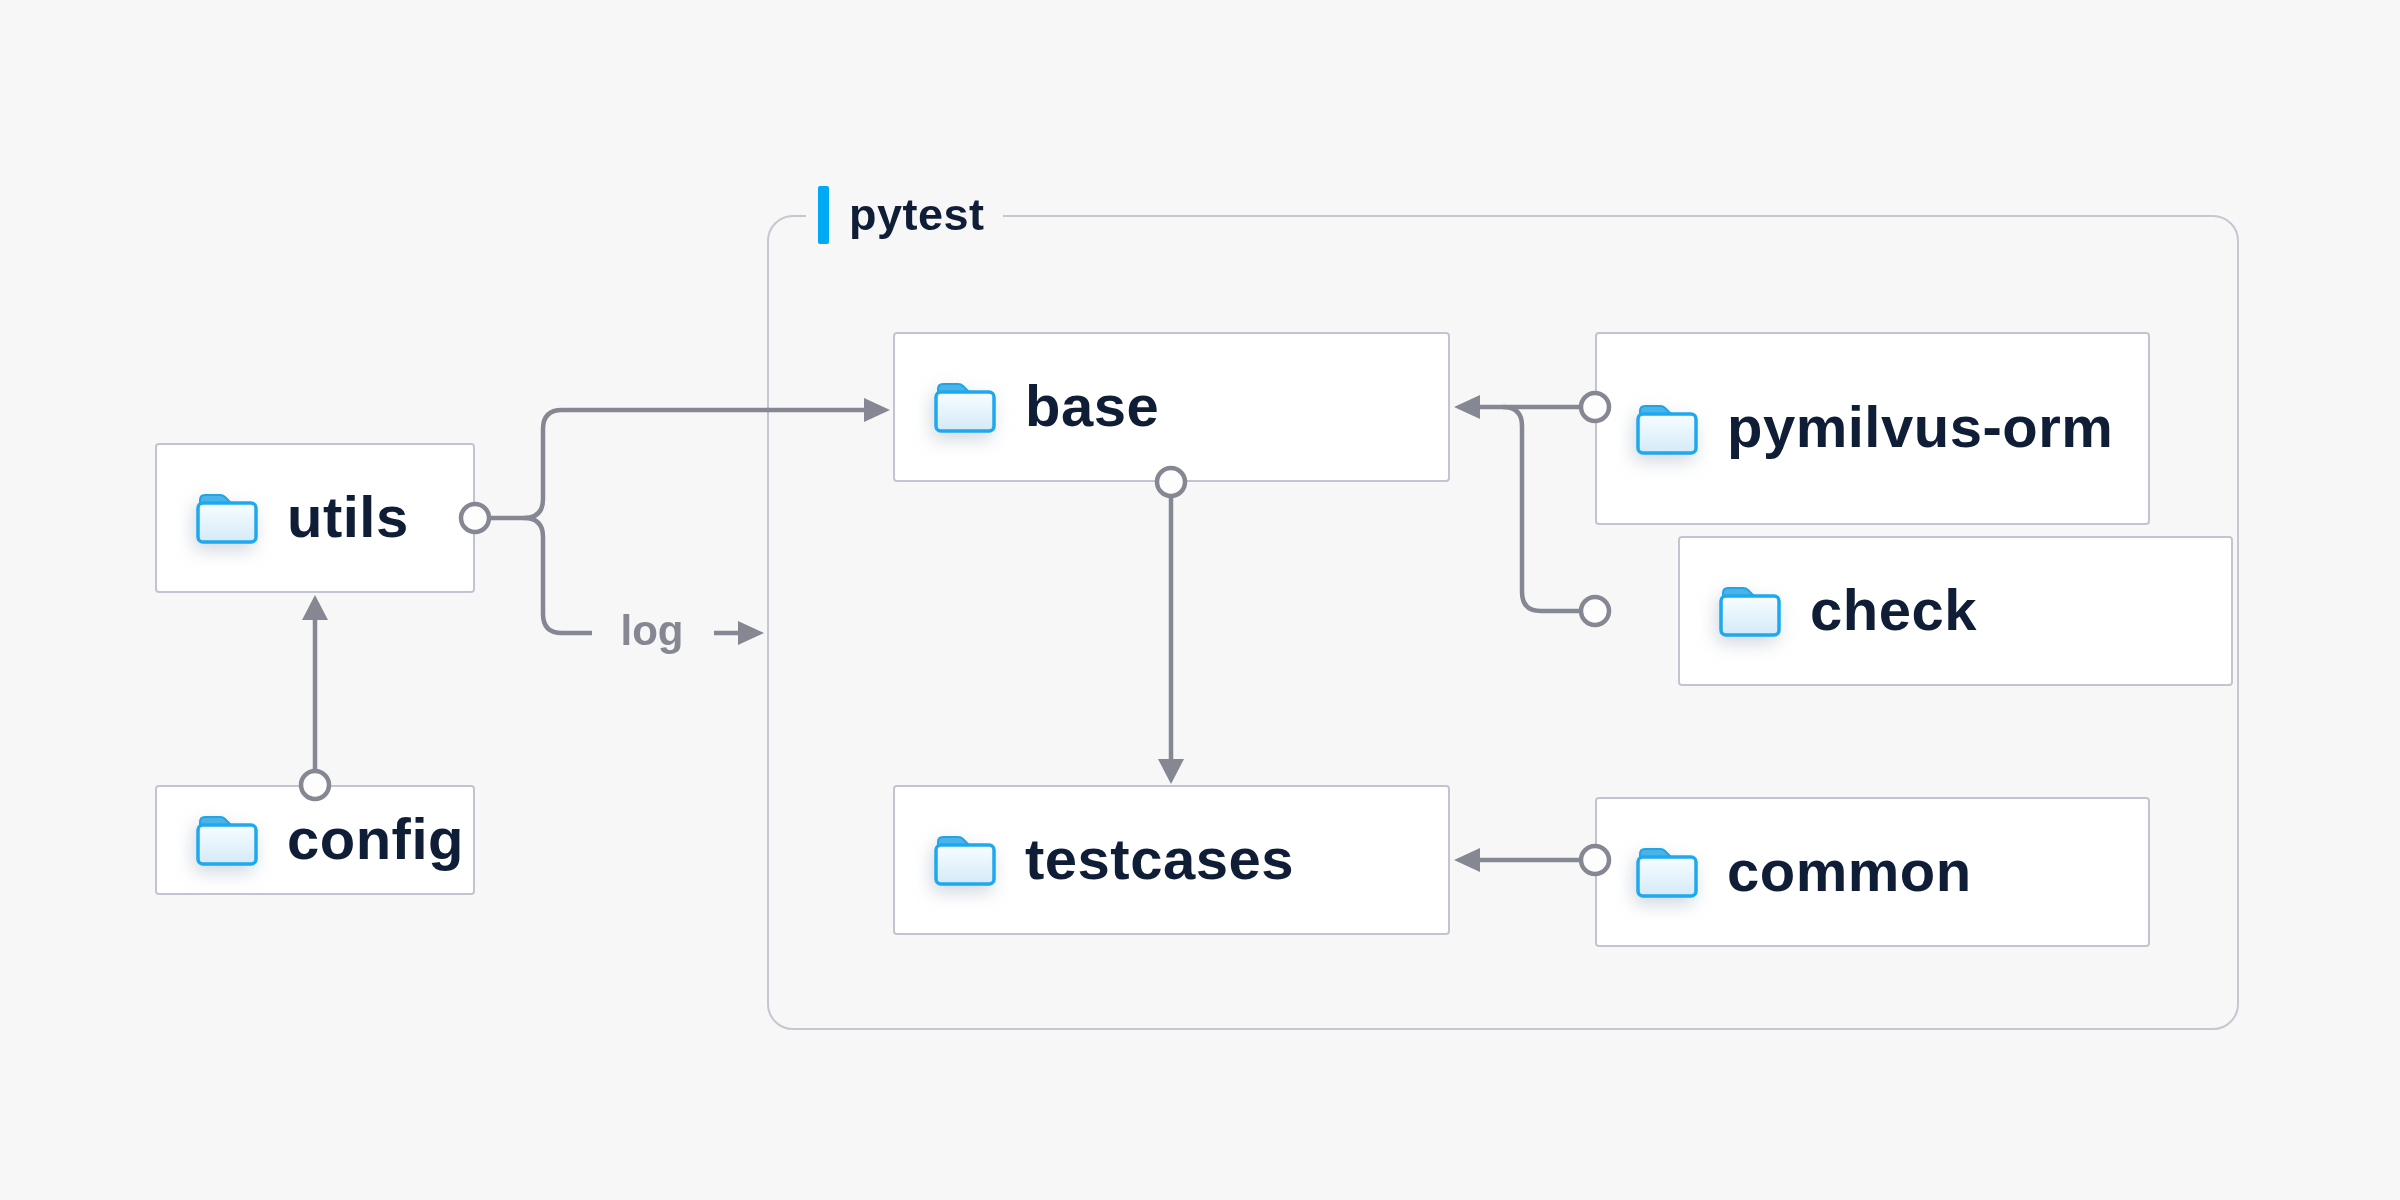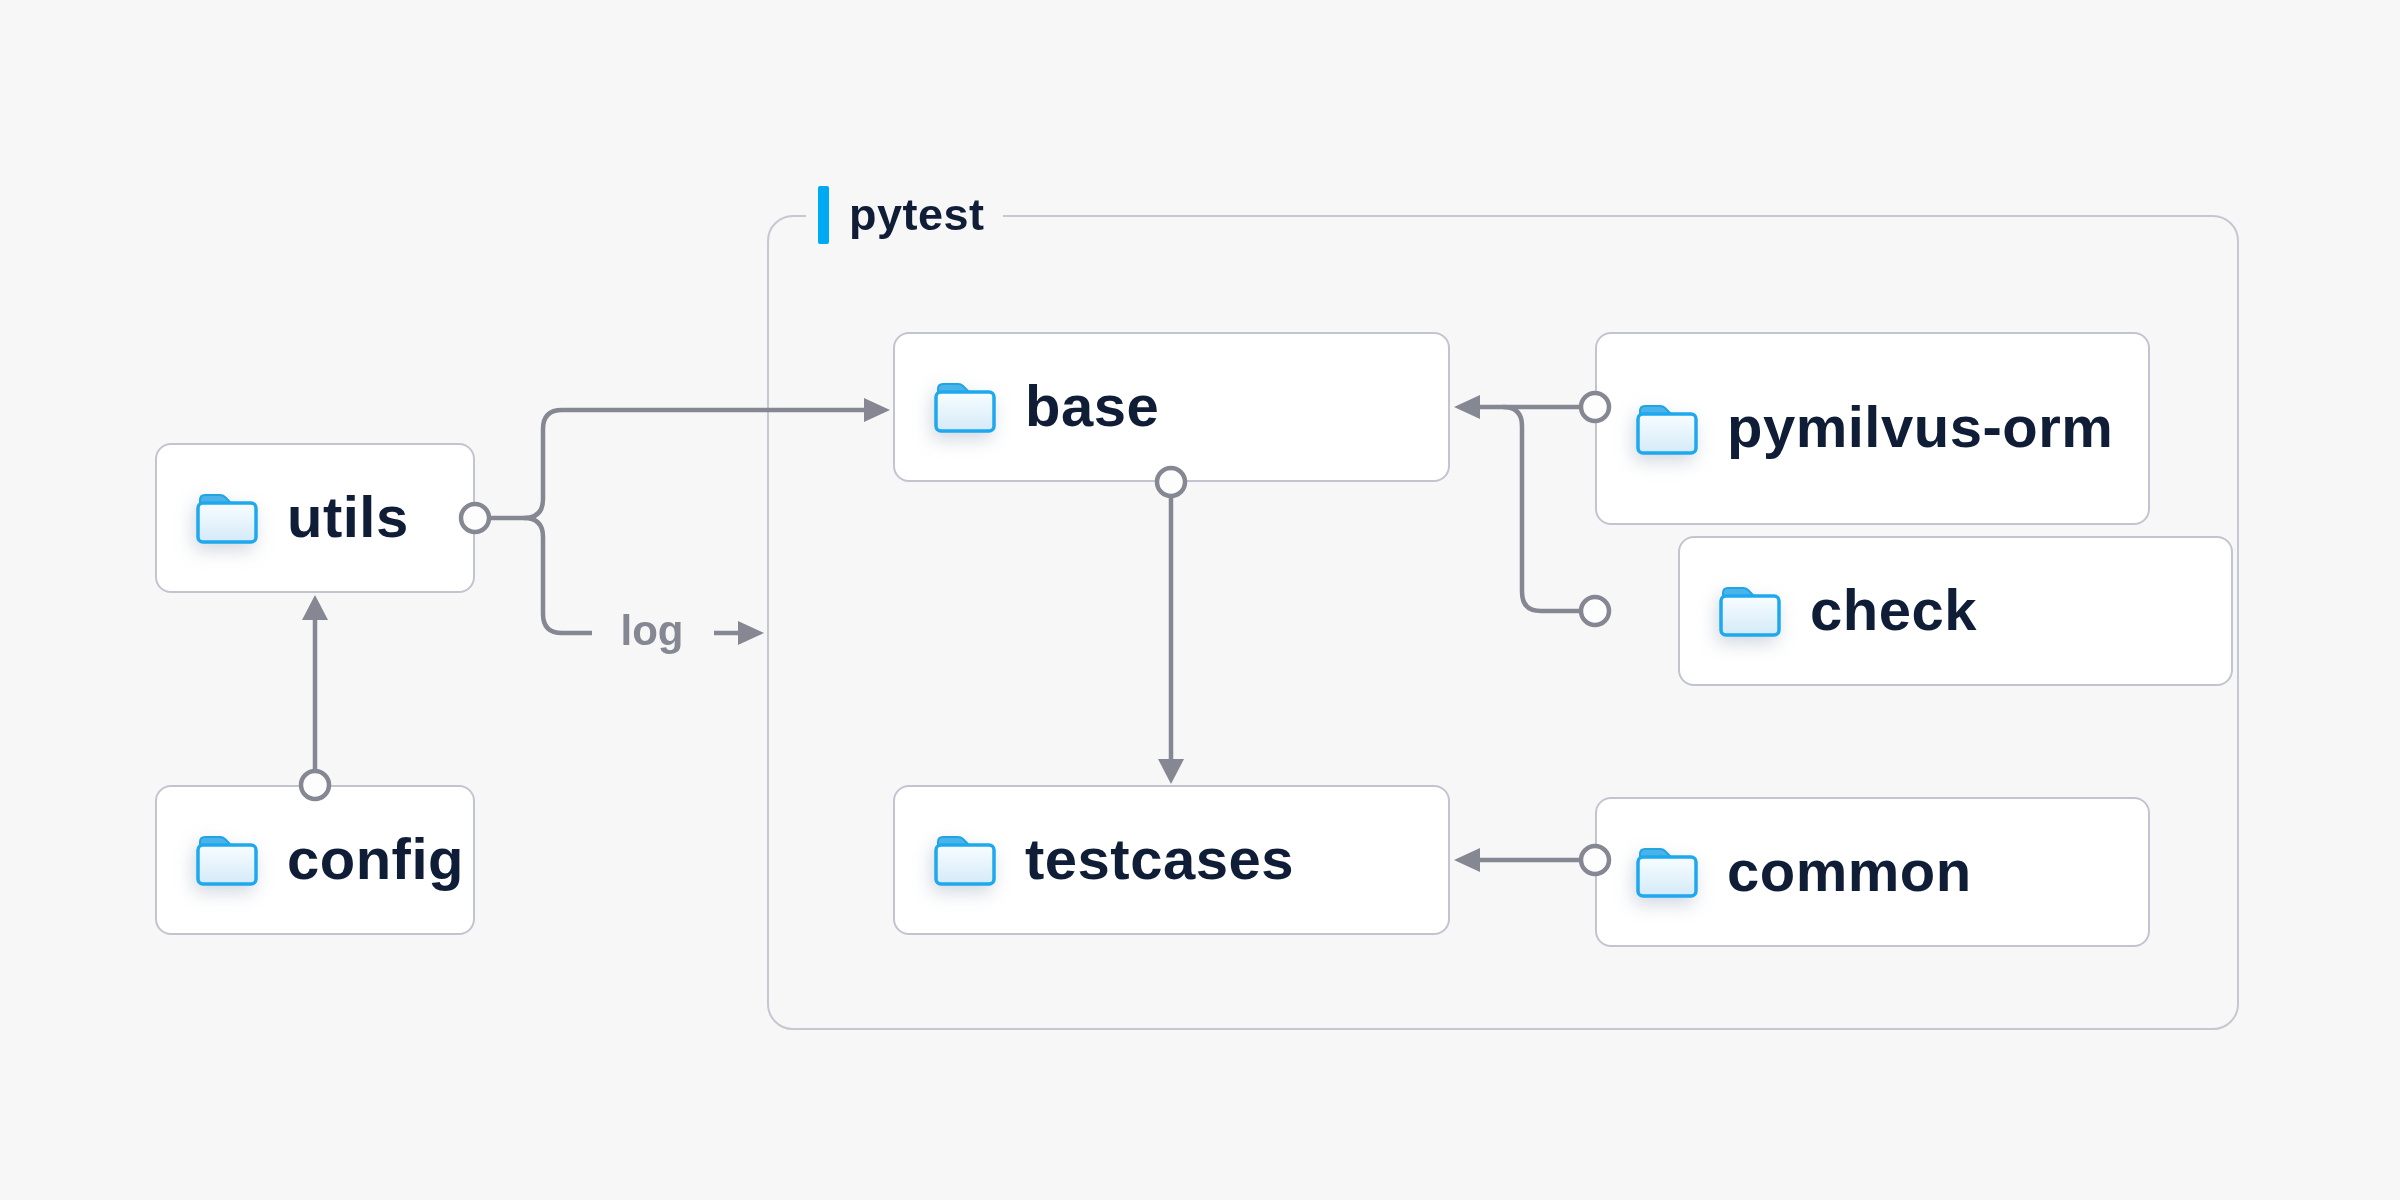--- a/index.html
+++ b/index.html
@@ -33,21 +33,21 @@
   }
   .group-label .group-title{
     font-size:45px;font-weight:700;color:#101d36;
     letter-spacing:0.5px;
   }
   
   .node{
     position:absolute;
     background:#ffffff;
     border:2.5px solid #c2c5d0;
-    border-radius:16px;
+    border-radius:4px;
     box-sizing:border-box;
     display:flex;align-items:center;
     padding-left:38px;gap:28px;
     z-index:2;
   }
   .node-label{
     font-size:58px;font-weight:700;color:#101d36;
     letter-spacing:0.5px;
     transform:translateY(-2px);
   }
@@ -92,21 +92,21 @@
 <div class="node" style="left:155px;top:443px;width:320px;height:150px">
   <span class="folder-icon">
     <svg width="64" height="54" viewBox="0 0 64 54">
         <path d="M5 17 V9 q0-5 5-5 h15 q3 0 5 2 l7 7 z" fill="#4ab4ea" stroke="#22a3e2" stroke-width="2"></path>
         <rect x="3" y="12" width="58" height="39" rx="5" fill="url(#foldgrad)" stroke="#1ea9ee" stroke-width="3.5"></rect>
       </svg>
   </span>
   <span class="node-label">utils</span>
 </div>
 
-<div class="node" style="left:155px;top:785px;width:320px;height:150px">
+<div class="node" style="left:155px;top:785px;width:320px;height:110px">
   <span class="folder-icon">
     <svg width="64" height="54" viewBox="0 0 64 54">
         <path d="M5 17 V9 q0-5 5-5 h15 q3 0 5 2 l7 7 z" fill="#4ab4ea" stroke="#22a3e2" stroke-width="2"></path>
         <rect x="3" y="12" width="58" height="39" rx="5" fill="url(#foldgrad)" stroke="#1ea9ee" stroke-width="3.5"></rect>
       </svg>
   </span>
   <span class="node-label">config</span>
 </div>
 
 <div class="node" style="left:893px;top:332px;width:557px;height:150px">

